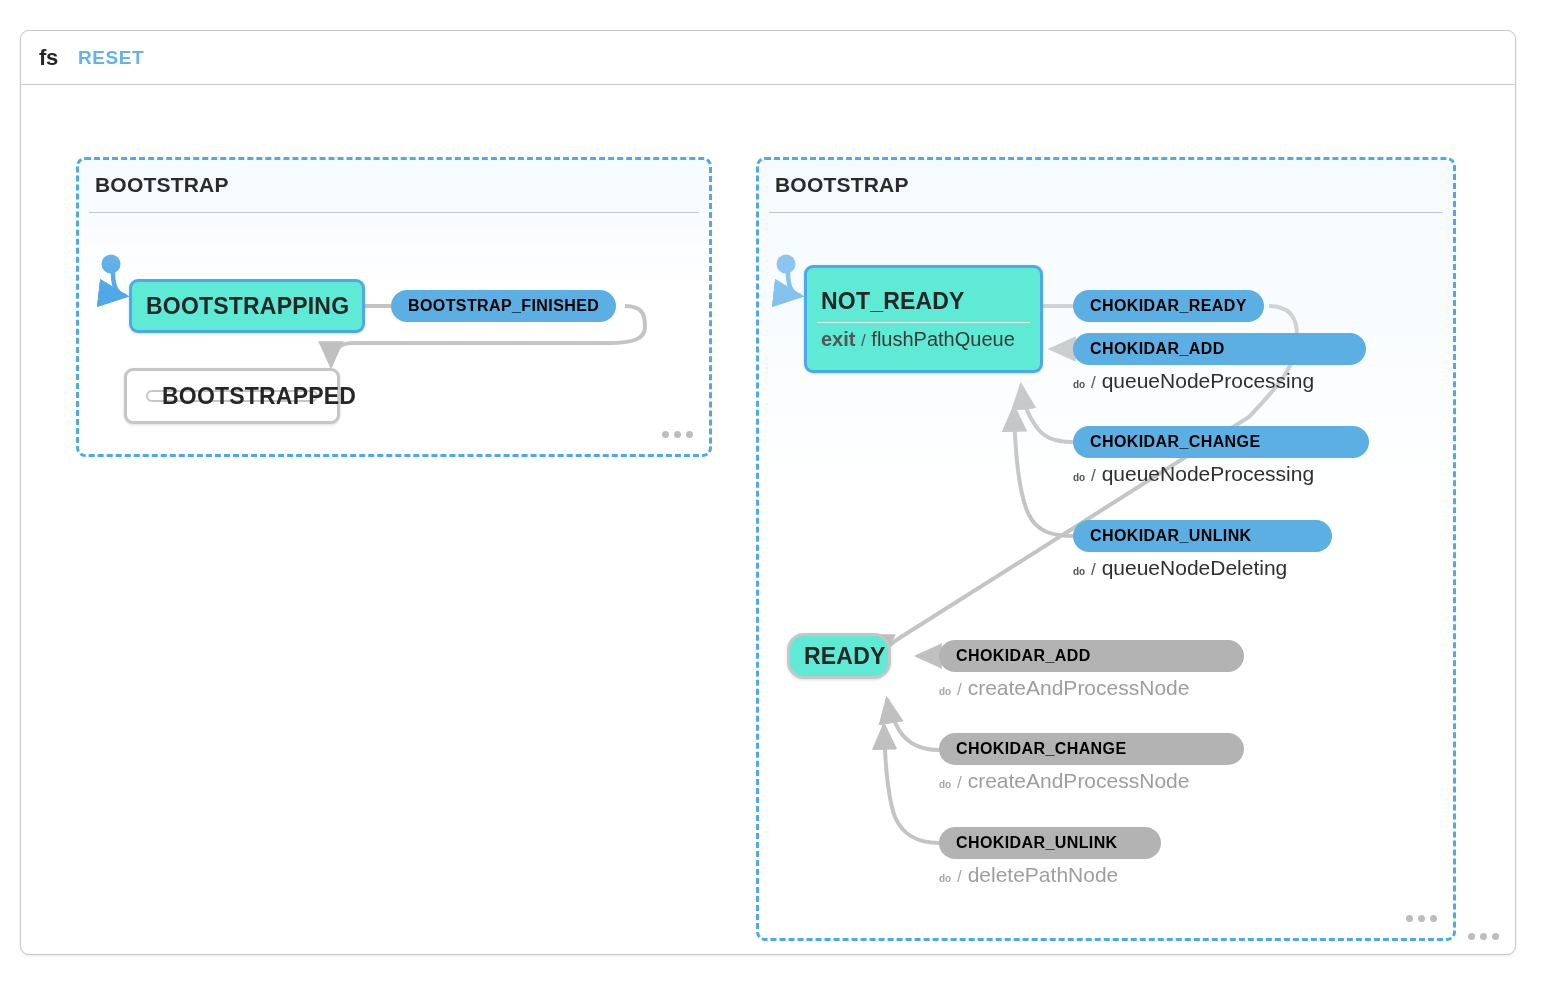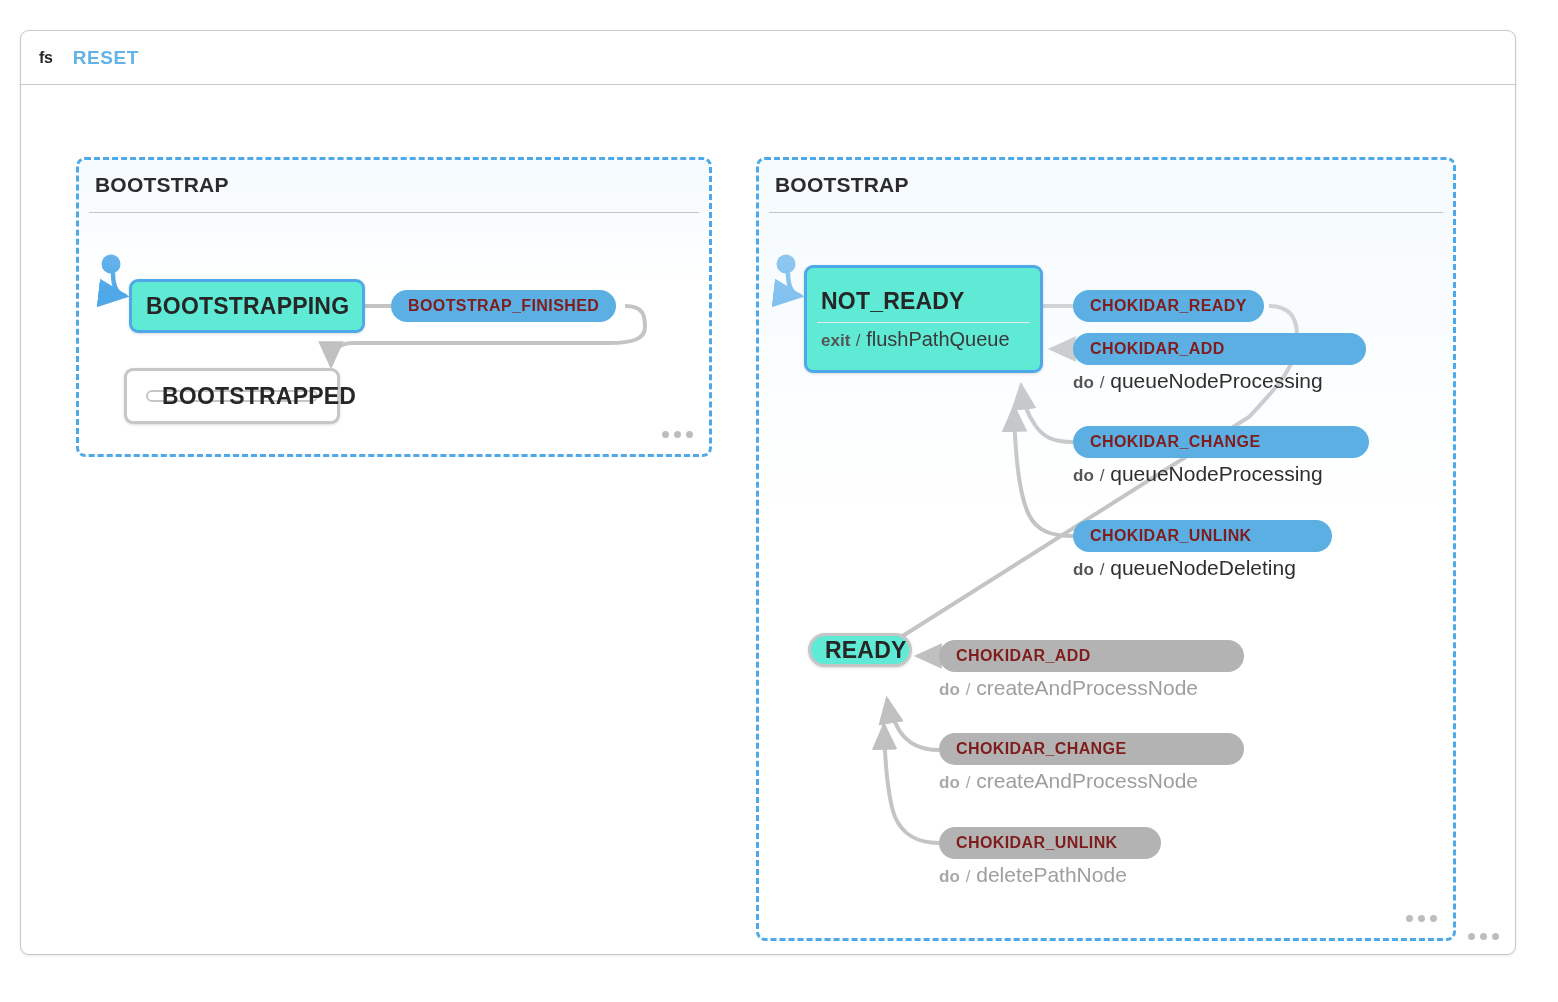--- a/index.html
+++ b/index.html
@@ -36,21 +36,21 @@
     width: 100%;
     height: 54px;
     border-bottom: 1px solid #c9c9c9;
     box-sizing: border-box;
     display: flex;
     align-items: center;
     padding-left: 18px;
     gap: 20px;
   }
   .machine-title {
-    font-size: 16px;
+    font-size: 22px;
     font-weight: bold;
     color: #262626;
     letter-spacing: -0.3px;
   }
   .reset-button {
     font-size: 19px;
     font-weight: bold;
     color: #63b3e8;
     letter-spacing: 0.6px;
     cursor: pointer;
@@ -150,53 +150,53 @@
     margin: 7px 10px 5px 10px;
   }
   .state-action {
     font-size: 20px;
     color: #3a3a3a;
     padding: 0 14px;
     white-space: nowrap;
   }
   .state-action .kw {
     font-weight: bold;
-    font-size: 17px;
+    font-size: 20px;
     color: #555555;
   }
   .state-action .sep { color: #555555; font-size: 17px; }
 
   
   .event-group { position: absolute; }
   .event-pill {
     display: inline-flex;
     align-items: center;
     height: 32px;
     border-radius: 16px;
     padding: 0 17px;
-    color: #7f1d1d;
+    color: #000000;
     font-size: 16px;
     font-weight: bold;
     letter-spacing: 0.4px;
     white-space: nowrap;
     box-sizing: border-box;
     cursor: pointer;
   }
   .event-pill.enabled { background: #5cafe3; }
   .event-pill.disabled { background: #b3b3b3; }
   .event-action {
     margin-top: 4px;
     font-size: 21px;
     color: #2f2f2f;
     white-space: nowrap;
   }
   .event-action.muted { color: #9e9e9e; }
   .event-action .kw {
     font-weight: bold;
-    font-size: 17px;
+    font-size: 10px;
     color: #555555;
   }
   .event-action.muted .kw { color: #a8a8a8; }
   .event-action .sep { font-size: 17px; color: #555555; }
   .event-action.muted .sep { color: #a8a8a8; }
 
   
   .edges {
     position: absolute;
     left: 0; top: 0;
@@ -324,21 +324,21 @@
 
       <div class="event-group" style="left:1052px; top:435px;">
         <div class="event-pill enabled" style="width:259px;">CHOKIDAR_UNLINK</div>
         <div class="event-action">
           <span class="kw">do</span>
           <span class="sep">/</span>
           <span>queueNodeDeleting</span>
         </div>
       </div>
 
-      <div class="state-node inactive" style="left:787px; top:548px; width:104px; height:34px;border-radius:17px;">
+      <div class="state-node inactive" style="left:766px; top:548px; width:104px; height:46px;border-radius:17px;">
         <div class="state-label">READY</div>
       </div>
 
       <div class="event-group" style="left:918px; top:555px;">
         <div class="event-pill disabled" style="width:305px;">CHOKIDAR_ADD</div>
         <div class="event-action muted">
           <span class="kw">do</span>
           <span class="sep">/</span>
           <span>createAndProcessNode</span>
         </div>

